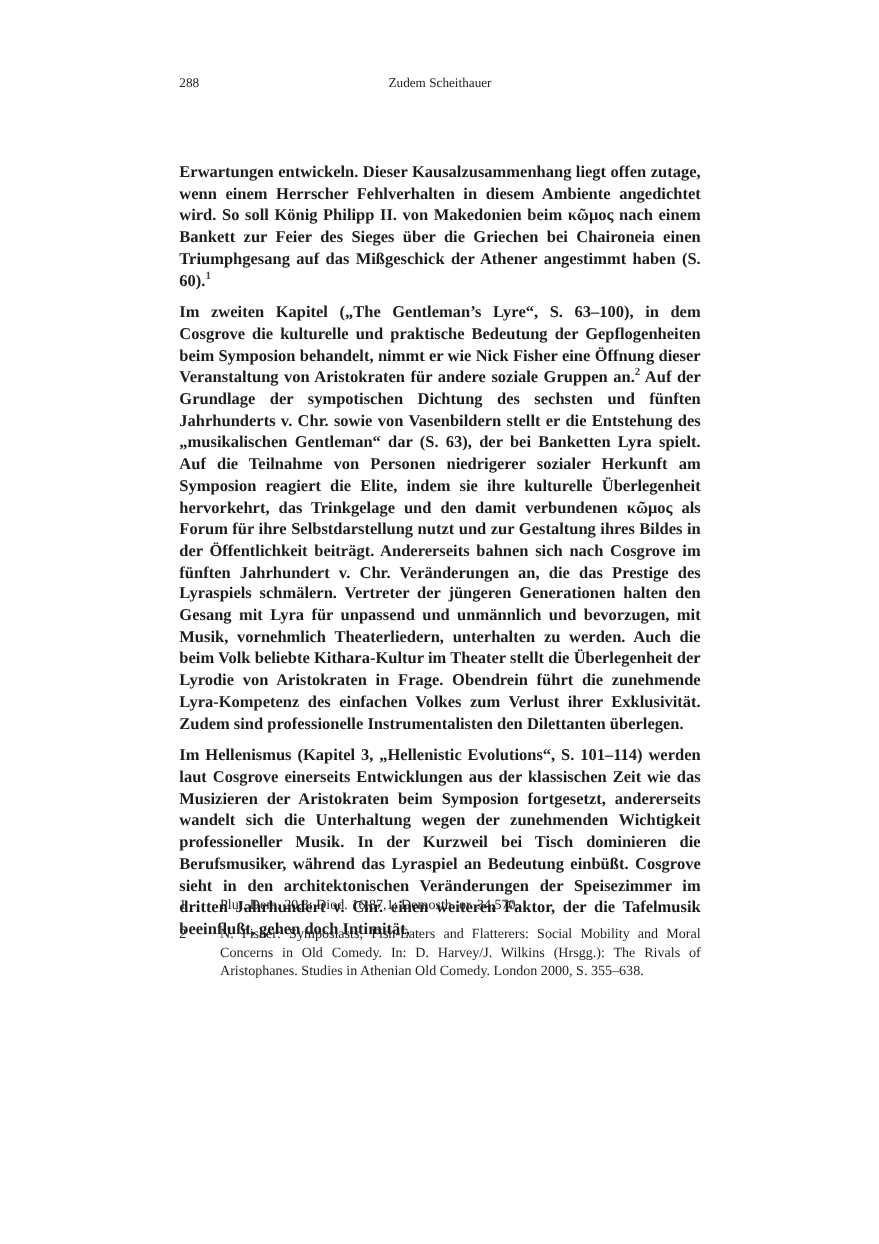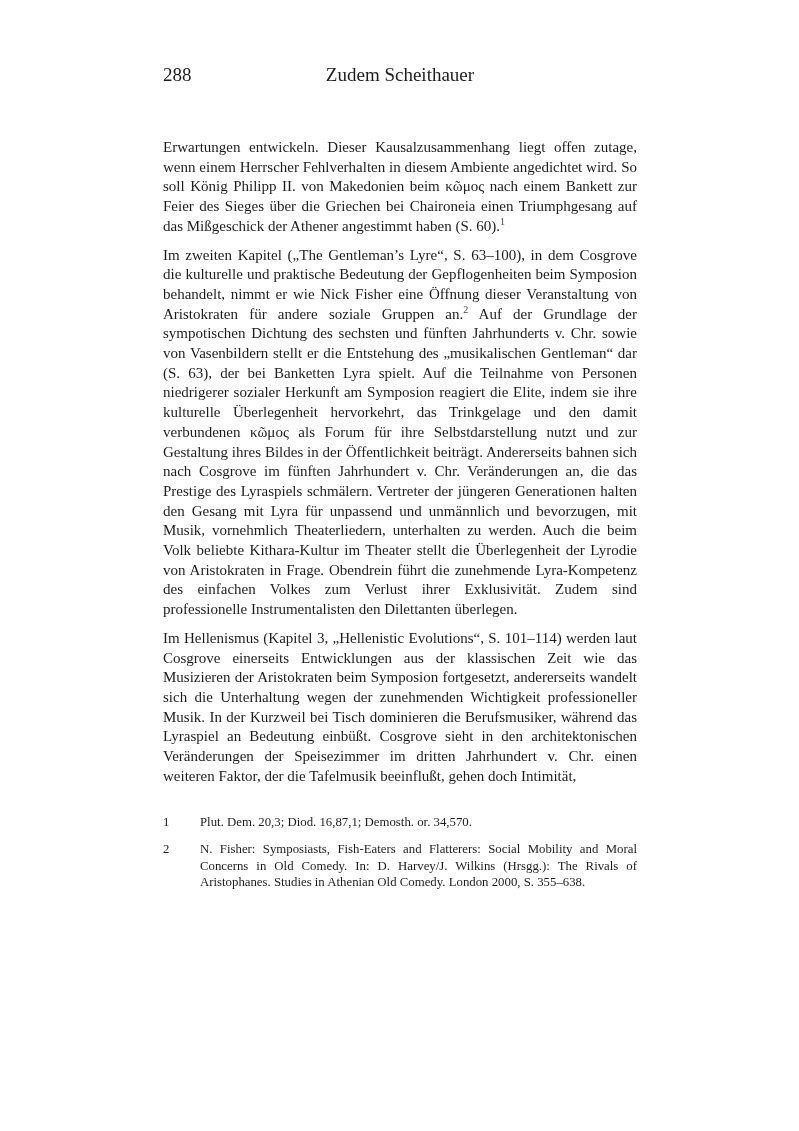--- a/index.html
+++ b/index.html
@@ -11,34 +11,35 @@
     background: #ffffff;
     font-family: "Liberation Serif", "DejaVu Serif", serif;
     color: #1d1d1d;
     overflow: hidden;
   }
   .running-header {
     position: absolute;
     top: 66px;
     left: 163px;
     width: 474px;
-    font-size: 19px;
+    font-size: 12px;
     line-height: 18px;
     text-align: center;
   }
   .page-number {
     position: absolute;
     left: 0;
     top: 0;
   }
   .body-text {
     position: absolute;
-    top: 138px;
+    top: 148px;
     left: 163px;
     width: 474px;
+    font-weight: bold;
   }
   .para {
     font-size: 15px;
     line-height: 19.7px;
     text-align: justify;
     hyphens: auto;
     -webkit-hyphens: auto;
     margin-bottom: 9px;
   }
   .para:last-child { margin-bottom: 10px; }

